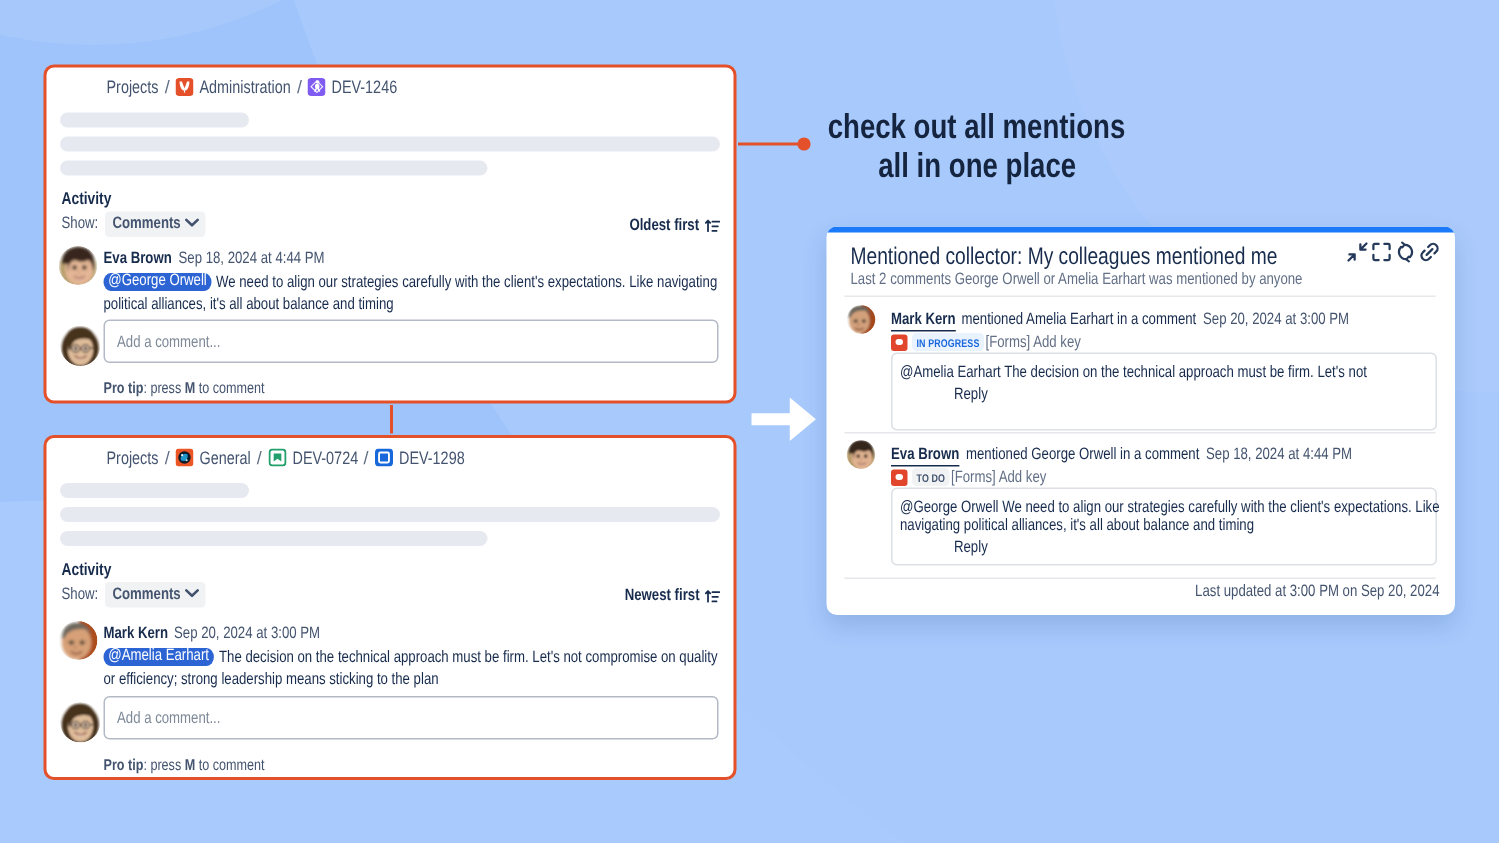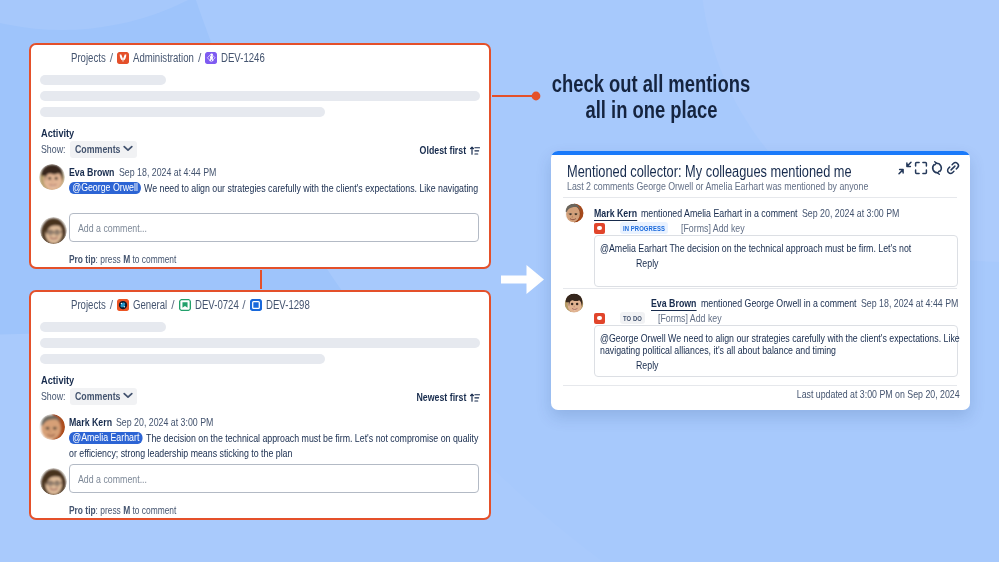--- a/index.html
+++ b/index.html
@@ -62,21 +62,21 @@
   #ptitle{position:absolute;left:16px;top:12px;font-size:16px;font-weight:normal;color:#172b4d;}
   #psub{position:absolute;left:16px;top:29px;font-size:11px;color:#626f86;}
   #picons{position:absolute;right:9px;top:9px;display:flex;gap:0px;align-items:center;}
   #picons svg{display:block;}
   .hr{position:absolute;height:1px;background:#e6e8ec;}
   .mrow{position:absolute;}
   .mname{font-size:11px;font-weight:bold;color:#172b4d;}
   .mname .sx{border-bottom:1px solid #172b4d;padding-bottom:1px;}
   .mtxt{font-size:11px;color:#172b4d;}
   .mdate{font-size:11px;color:#44546f;}
-  .stbadge{display:flex;align-items:center;gap:12px;}
+  .stbadge{display:flex;align-items:center;}
   .sq{width:11px;height:11px;border-radius:2px;background:#e1452b;display:flex;
       align-items:center;justify-content:center;flex:none;}
   .sq i{width:4.5px;height:4.5px;background:#fff;border-radius:50%;display:block;}
   .stag.status-badge-todo{color:#42526e;background:#f1f2f4;}
   .stag{font-size:7.4px;font-weight:bold;color:#1868db;background:#e9f2ff;border-radius:3px;
         padding:2.5px 3px;letter-spacing:.1px;margin-left:3px;line-height:1;}
   .forms{font-size:11px;color:#626f86;margin-left:1px;}
   .qbox{position:absolute;border:1px solid #dcdfe4;border-radius:4px;background:#fff;
         box-sizing:border-box;}
   .qtext{font-size:11px;color:#172b4d;}
@@ -178,20 +178,21 @@
               </g>
             </g>
           </svg></span>
       <div style="margin-left:30px;">
         <div class="ln1" style="margin-top:-1px">
           <span class="cname"><span class="sx" style="margin-right: -11.4px;">Eva Brown</span></span>
           <span class="cdate"><span class="sx" style="margin-right: -24.4px;">Sep 18, 2024 at 4:44 PM</span></span>
         </div>
         <div class="ctext" style="margin-top:3px;">
           <div class="ln"><span class="mention sx" style="margin-right: -18px;">@George Orwell</span><span><span class="sx" style="margin-left: 3px; margin-right: -83.6px;">We need to align our strategies carefully with the client's expectations. Like navigating</span></span></div>
+          <div class="ln"><span><span class="sx" style="margin-right: -48.4px;">political alliances, it's all about balance and timing</span></span></div>
         </div>
       </div>
     </div>
 
     <span class="av" style="position:absolute;left:9px;top:172px;width:27px;height:27px;"><svg viewBox="0 0 32 32">
           <defs>
             <clipPath id="cpC">
               <circle cx="16" cy="16" r="16"></circle>
             </clipPath>
             <filter id="sfC" x="-25%" y="-25%" width="150%" height="150%">
@@ -417,21 +418,21 @@
     </div>
     <div class="qbox" style="left:43px;top:84px;width:364px;height:52px;">
       <div class="qtext" style="padding:6px 5px 0;">
         <div class="qln"><span class="sx" style="margin-right: -77.8px;">@Amelia Earhart The decision on the technical approach must be firm. Let's not</span></div>
       </div>
       <div class="reply" style="padding:3px 5px 0;line-height:12px;"><span class="sx" style="margin-right: -5.6px;">Reply</span></div>
     </div>
 
     <div class="hr" style="left:12px;top:137px;width:394px;"></div>
 
-    <div class="mrow" style="left:13px;top:142px;width:394px;text-align:right;">
+    <div class="mrow" style="left:13px;top:142px;width:394px;">
       <span class="av" style="position:absolute;left:0;top:0;width:20px;height:20px;"><svg viewBox="0 0 32 32">
             <defs>
               <clipPath id="cpE">
                 <circle cx="16" cy="16" r="15.2"></circle>
               </clipPath>
               <filter id="sfE" x="-25%" y="-25%" width="150%" height="150%">
                 <feGaussianBlur stdDeviation="1.1"></feGaussianBlur>
               </filter>
             </defs>
             <g clip-path="url(#cpE)">

